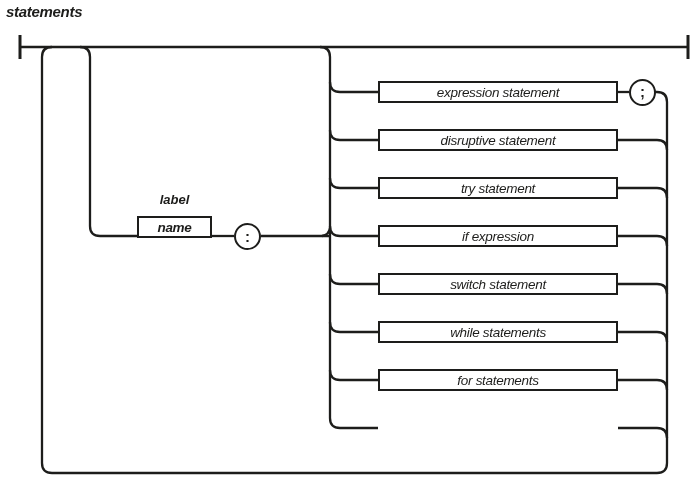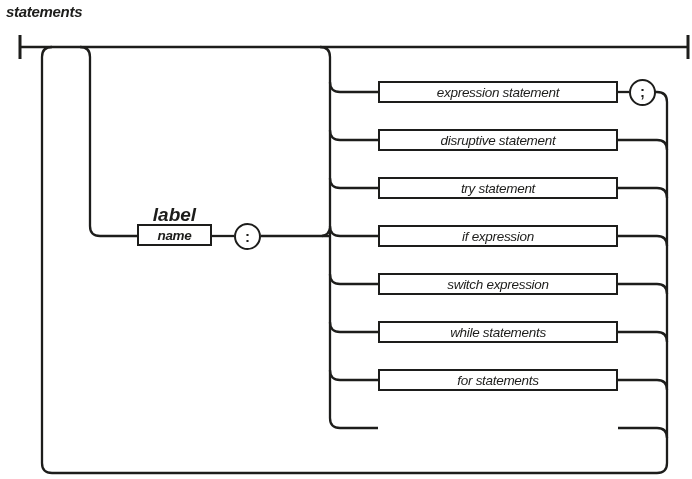--- a/index.html
+++ b/index.html
@@ -50,40 +50,40 @@
     justify-content: center;
     font-size: 13.5px;
     font-weight: normal;
     font-style: italic;
     letter-spacing: -0.3px;
     white-space: nowrap;
   }
   .namebox {
     position: absolute;
     left: 137px;
-    top: 224px;
+    top: 216px;
     width: 75px;
     height: 22px;
     border: 2.5px solid var(--line);
     background: var(--background);
     display: flex;
     align-items: center;
     justify-content: center;
     font-size: 13.5px;
     font-weight: bold;
     font-style: italic;
     letter-spacing: -0.3px;
   }
   .label-caption {
     position: absolute;
     left: 137px;
-    top: 204px;
+    top: 192px;
     width: 75px;
     text-align: center;
-    font-size: 19px;
+    font-size: 13px;
     font-weight: bold;
     font-style: italic;
   }
   .terminal {
     position: absolute;
     width: 27px;
     height: 27px;
     border: 2.4px solid var(--line);
     border-radius: 50%;
     background: var(--background);
@@ -143,17 +143,17 @@
 
   <div class="label-caption">label</div>
   <div class="namebox">name</div>
   <div class="terminal colon">:</div>
   <div class="terminal semicolon">;</div>
 
   <div class="sbox" style="top:81px">expression statement</div>
   <div class="sbox" style="top:177px">try statement</div>
   <div class="sbox" style="top:129px">disruptive statement</div>
   <div class="sbox" style="top:225px">if expression</div>
-  <div class="sbox" style="top:273px">switch expression</div>
+  <div class="sbox" style="top:273px">switch statement</div>
   <div class="sbox" style="top:321px">while statements</div>
   <div class="sbox" style="top:369px">for statements</div>
 
 </div>
 
 </body></html>

